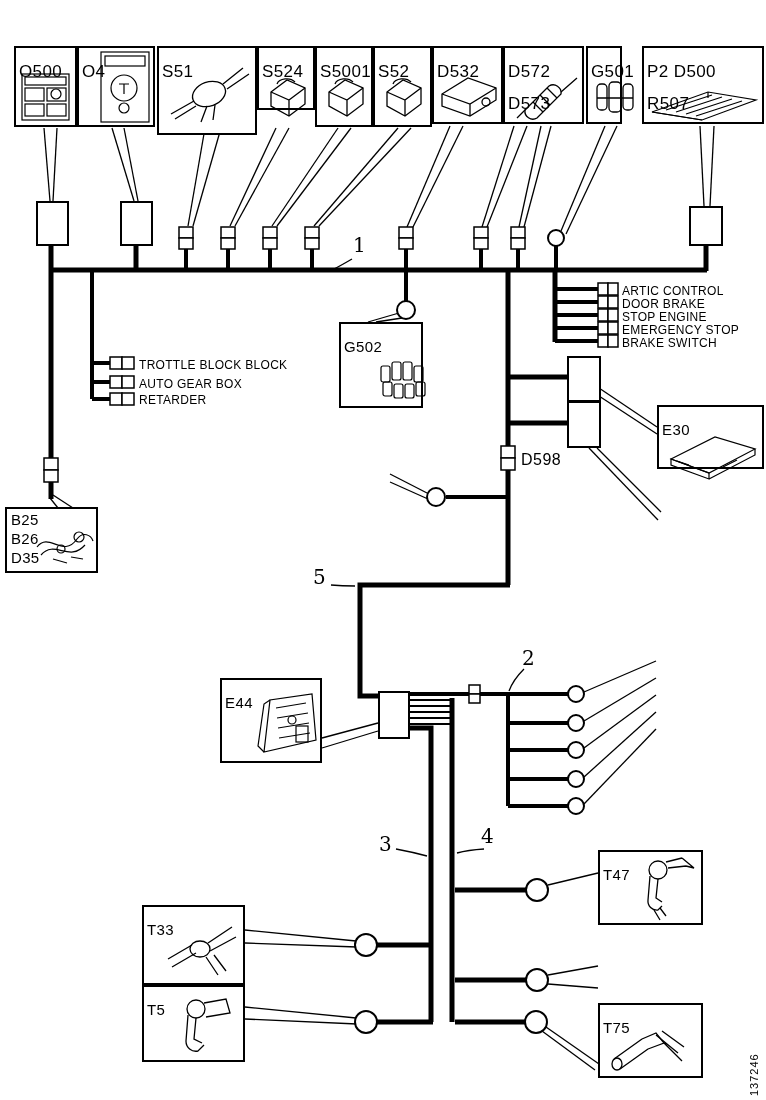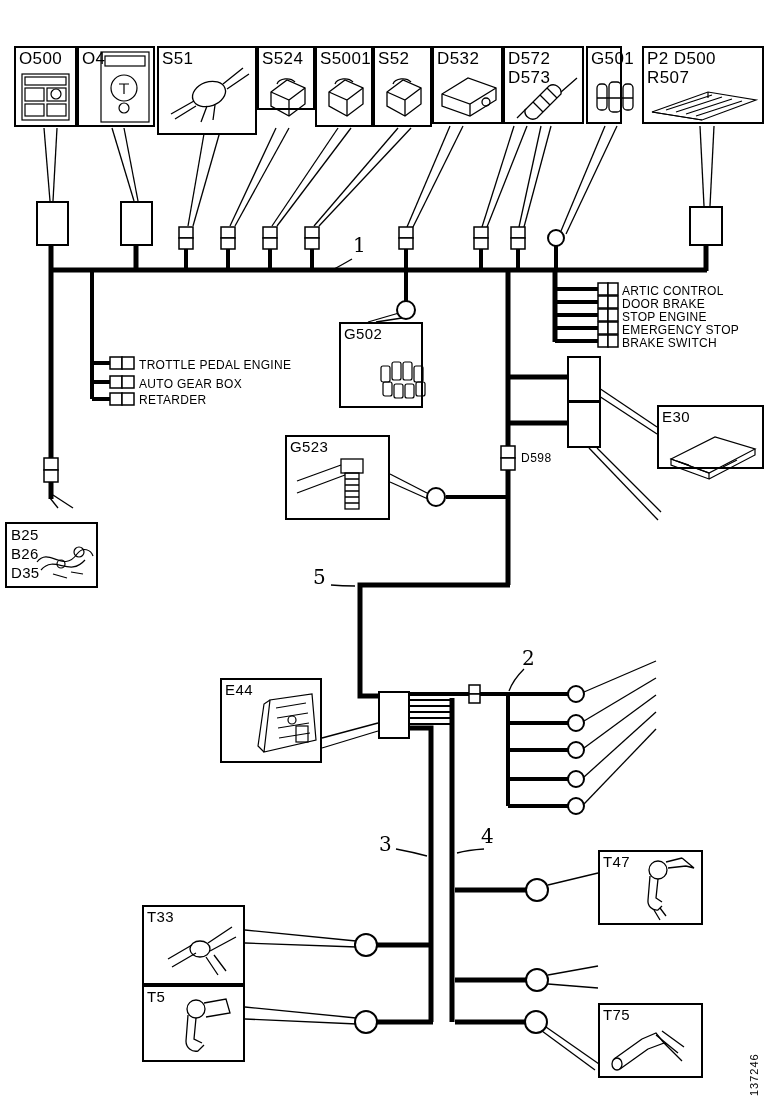--- a/index.html
+++ b/index.html
@@ -1,24 +1,24 @@
 <!DOCTYPE html>
 <html><head>
 <meta charset="utf-8">
 <style>
   html,body{margin:0;padding:0;background:#fff}
   #stage{position:relative;width:766px;height:1100px;background:#fff;overflow:hidden;
          font-family:"Liberation Sans",sans-serif;color:#000}
   svg.layer{position:absolute;left:0;top:0}
   .box{position:absolute;border:2px solid #000;background:#fff;box-sizing:border-box}
-  .lbl{font-size:17px;line-height:1.02;padding:2px 3px;letter-spacing:.4px;white-space:nowrap}
+  .lbl{font-size:17px;line-height:1.02;padding:15px 3px;letter-spacing:.4px;white-space:nowrap}
   .lbl.sm{font-size:15px}
   .stub{position:absolute;font-size:12px;letter-spacing:.3px;white-space:nowrap}
   .wnum{position:absolute;font-family:"DejaVu Serif",serif;font-size:20px}
-  .inline-lbl{position:absolute;font-size:12px;letter-spacing:.5px}
+  .inline-lbl{position:absolute;font-size:16px;letter-spacing:.5px}
   .vlbl{position:absolute;left:4px;font-size:15px;line-height:17px;letter-spacing:.3px}
   .fig{position:absolute;left:748px;top:1096px;font-size:11px;letter-spacing:1px;
        transform:rotate(-90deg);transform-origin:0 0;white-space:nowrap}
   .ill{position:absolute}
 </style>
 </head>
 <body>
 
 <div id="stage">
 
@@ -311,21 +311,21 @@
       <path d="M20,26 L66,11 M30,28 L76,13 M40,30 L86,15 M50,32 L96,17"></path>
     </svg>
   </div>
 
   <div class="wnum" style="left:353px;top:233px">1</div>
   <div class="wnum" style="left:522px;top:646px">2</div>
   <div class="wnum" style="left:379px;top:832px">3</div>
   <div class="wnum" style="left:481px;top:824px">4</div>
   <div class="wnum" style="left:313px;top:565px">5</div>
 
-  <div class="stub" style="left:139px;top:358px">TROTTLE PEDAL ENGINE</div>
+  <div class="stub" style="left:139px;top:358px">TROTTLE BLOCK BLOCK</div>
   <div class="stub" style="left:139px;top:377px">AUTO GEAR BOX</div>
   <div class="stub" style="left:139px;top:393px">RETARDER</div>
 
   <div class="stub" style="left:622px;top:284px">ARTIC CONTROL</div>
   <div class="stub" style="left:622px;top:297px">DOOR BRAKE</div>
   <div class="stub" style="left:622px;top:310px">STOP ENGINE</div>
   <div class="stub" style="left:622px;top:323px">EMERGENCY STOP</div>
   <div class="stub" style="left:622px;top:336px">BRAKE SWITCH</div>
 
   <div class="inline-lbl" style="left:521px;top:451px">D598</div>
@@ -337,41 +337,32 @@
         <rect x="17" y="8" width="9" height="18" rx="2"></rect>
       <rect x="28" y="8" width="9" height="18" rx="2"></rect>
         <rect x="39" y="12" width="9" height="16" rx="2"></rect>
       <rect x="8" y="28" width="9" height="14" rx="2"></rect>
         <rect x="19" y="30" width="9" height="14" rx="2"></rect>
       <rect x="30" y="30" width="9" height="14" rx="2"></rect>
         <rect x="41" y="28" width="9" height="14" rx="2"></rect>
     </svg>
   </div>
 
-  <div class="box" style="left:285px;top:435px;width:105px;height:85px">
-    <div class="lbl sm">G523</div>
-    <svg class="ill" style="left:4px;top:16px" width="96" height="66" viewBox="0 0 96 66" stroke="#000" fill="none" stroke-width="1.3">
-      <rect x="50" y="6" width="22" height="14"></rect>
-        <rect x="54" y="20" width="14" height="36"></rect>
-      <path d="M54,26 H68 M54,32 H68 M54,38 H68 M54,44 H68 M54,50 H68"></path>
-      <path d="M6,28 L50,12 M6,40 L54,22"></path>
-    </svg>
-  </div>
 
   <div class="box" style="left:657px;top:405px;width:107px;height:64px">
     <div class="lbl sm">E30</div>
     <svg class="ill" style="left:4px;top:20px" width="99" height="56" viewBox="0 0 99 56" stroke="#000" fill="none" stroke-width="1.2">
       <path d="M8,32 L52,10 L92,22 L46,46 Z"></path>
         <path d="M8,32 L46,46 L46,52 L8,38 Z M92,22 L92,28 L46,52"></path>
       <path d="M14,34 L26,38 M60,40 L74,33"></path>
     </svg>
   </div>
 
 
-  <div class="box" style="left:5px;top:522px;width:93px;height:66px">
+  <div class="box" style="left:5px;top:507px;width:93px;height:66px">
     <div class="vlbl" style="top:2px">B25</div>
     <div class="vlbl" style="top:21px">B26</div>
     <div class="vlbl" style="top:40px">D35</div>
     <svg class="ill" style="left:26px;top:10px" width="64" height="50" viewBox="0 0 64 50" stroke="#000" fill="none" stroke-width="1.2">
       <path d="M4,28 C16,12 30,40 44,20 C50,12 58,16 60,22"></path>
       <path d="M8,36 C22,20 36,44 52,26"></path>
       <circle cx="46" cy="18" r="5"></circle>
         <circle cx="28" cy="30" r="4"></circle>
       <path d="M20,40 L34,44 M38,38 L50,40"></path>
     </svg>

